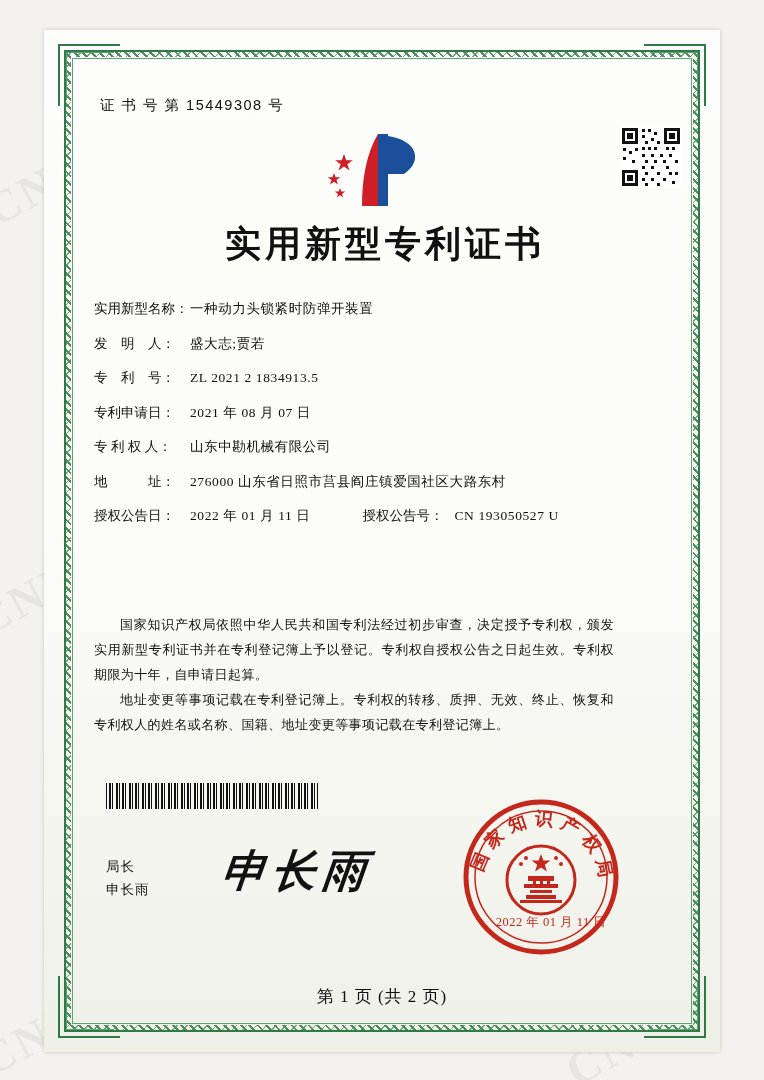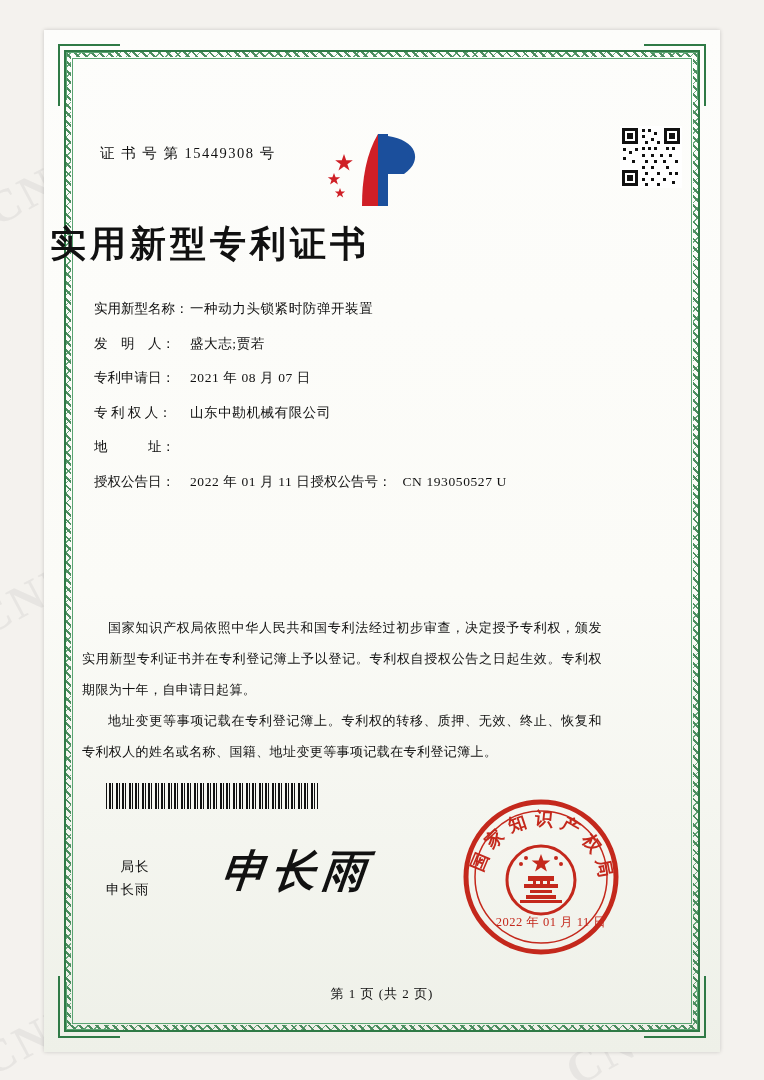--- a/index.html
+++ b/index.html
@@ -102,39 +102,39 @@
   .content {
     position: absolute;
     left: 56px; top: 66px;
     width: 564px;
   }
 
   .cert-no {
     font-size: 14.5px;
     color: #111;
     letter-spacing: 1.5px;
-    font-family: Liberation Serif, serif;
-    margin-top: 48px;
+    font-family: Liberation Sans, sans-serif;
   }
 
   
   .logo {
     position: absolute;
     left: 268px; top: 96px;
     width: 130px; height: 90px;
   }
   .qr {
     position: absolute;
     right: 38px; top: 96px;
     width: 62px; height: 62px;
   }
 
   .title {
     position: absolute;
     left: 0; right: 0; top: 190px;
+    text-align: center;
     font-size: 36px;
     letter-spacing: 4px;
     font-weight: bold;
     color: #111;
     font-family: "DejaVu Serif", serif;
     padding-left: 6px;
   }
 
   .fields {
     position: absolute;
@@ -155,29 +155,30 @@
     letter-spacing: 0px;
     white-space: nowrap;
   }
   .field-value {
     letter-spacing: 0.6px;
   }
   .field-row.split { }
   .field-row .second-label {
     width: 92px;
     flex: none;
+    margin-left: 52px;
     white-space: nowrap;
   }
 
   .body-text {
     position: absolute;
-    left: 38px; top: 582px;
+    left: 50px; top: 582px;
     width: 520px;
     font-size: 13px;
-    line-height: 31px;
+    line-height: 25px;
     color: #111;
     text-align: justify;
     letter-spacing: 0.4px;
   }
   .body-text p { margin: 0; text-indent: 2em; }
 
   
   .barcode {
     position: absolute;
     left: 62px; top: 753px;
@@ -190,21 +191,20 @@
   }
 
   
   .sig-label {
     position: absolute;
     left: 62px; top: 825px;
     font-size: 13.5px;
     line-height: 23px;
     color: #111;
     letter-spacing: 1px;
-    text-align: right;
   }
   .sig-script {
     position: absolute;
     left: 178px; top: 812px;
     font-size: 44px;
     color: #111;
     font-family: "DejaVu Serif", serif;
     font-style: italic;
     font-weight: bold;
     letter-spacing: 6px;
@@ -224,21 +224,21 @@
     text-align: center;
     font-size: 12.5px;
     color: #c4281c;
     letter-spacing: 0.5px;
   }
 
   .page-no {
     position: absolute;
     left: 0; right: 0; top: 955px;
     text-align: center;
-    font-size: 13px;
+    font-size: 17px;
     color: #111;
     letter-spacing: 1px;
   }
 
   .footer-note {
     position: absolute;
     left: 0; right: 0; top: 1025px;
     text-align: center;
     font-size: 13px;
     color: #111;
@@ -348,29 +348,34 @@
     <div class="fields">
       <div class="field-row">
         <div class="field-label">实用新型名称：</div>
         <div class="field-value">一种动力头锁紧时防弹开装置</div>
       </div>
       <div class="field-row">
         <div class="field-label">发　明　人：</div>
         <div class="field-value">盛大志;贾若</div>
       </div>
       <div class="field-row">
+        <div class="field-label">专　利　号：</div>
+        <div class="field-value">ZL 2021 2 1834913.5</div>
+      </div>
+      <div class="field-row">
         <div class="field-label">专利申请日：</div>
         <div class="field-value">2021 年 08 月 07 日</div>
       </div>
       <div class="field-row">
         <div class="field-label">专 利 权 人：</div>
         <div class="field-value">山东中勘机械有限公司</div>
       </div>
       <div class="field-row">
         <div class="field-label">地　　　址：</div>
+        <div class="field-value">276000  山东省日照市莒县阎庄镇爱国社区大路东村</div>
       </div>
       <div class="field-row split">
         <div class="field-label">授权公告日：</div>
         <div class="field-value">2022 年 01 月 11 日</div>
         <div class="second-label">授权公告号：</div>
         <div class="field-value">CN 193050527 U</div>
       </div>
     </div>
 
     <div class="body-text">

